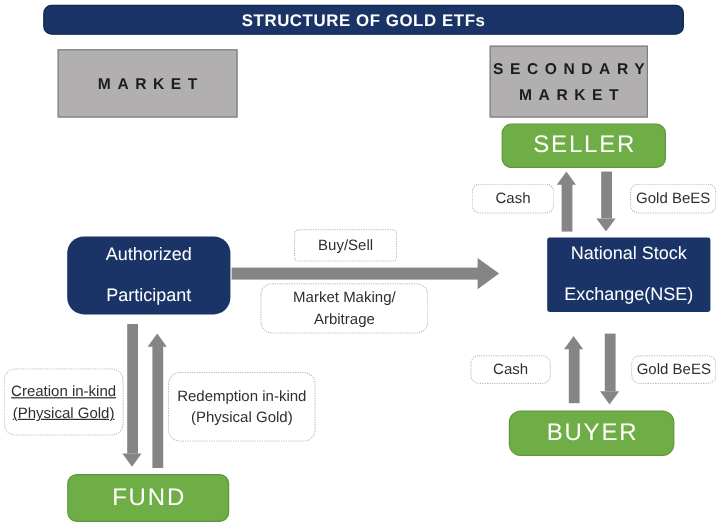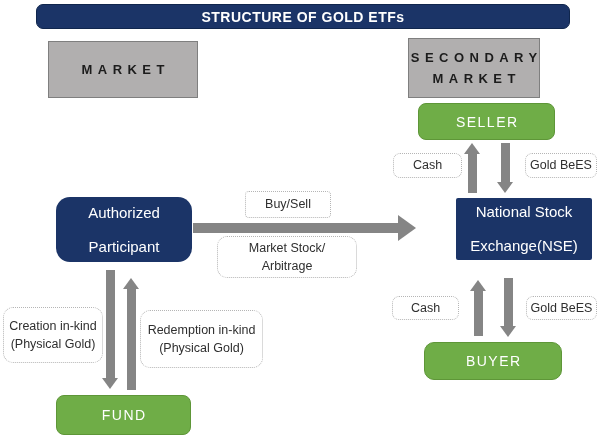--- a/index.html
+++ b/index.html
@@ -33,41 +33,41 @@
     display:flex; flex-direction:column; align-items:center; justify-content:center;
     text-align:center;
     gap:12px;
   }
   .node-ap  { left:56px;  top:197px; width:136px; height:65px; border-radius:14px; }
   .node-nse { left:417px; top:198px; width:136px; height:62px; border-radius:2px;margin-left:39px; }
 
   
   .green-node {
     background:var(--green); border:1px solid var(--green-border); color:#ffffff;
-    font-size:14px; font-weight:500; letter-spacing:1.5px;
+    font-size:20px; font-weight:500; letter-spacing:1.5px;
     display:flex; align-items:center; justify-content:center; text-indent:1.5px;
   }
   .node-seller { left:418px; top:103px; width:137px; height:37px; border-radius:8px; }
   .node-buyer  { left:424px; top:342px; width:138px; height:38px; border-radius:10px; }
   .node-fund   { left:56px;  top:395px; width:135px; height:40px; border-radius:8px; }
 
   
   .dashed {
     background:#ffffff; border:1.5px dotted var(--dashed-border); border-radius:7px;
     color:var(--label-text); font-size:12.5px; line-height:1.45;
     display:flex; flex-direction:column; align-items:center; justify-content:center;
     text-align:center;
   }
   .lbl-cash-top    { left:393px; top:153px; width:69px;  height:25px; }
   .lbl-gold-top    { left:525px; top:153px; width:72px;  height:25px; }
   .lbl-buysell     { left:245px; top:191px; width:86px;  height:27px; border-radius:4px; }
   .lbl-mm          { left:217px; top:236px; width:140px; height:42px; border-radius:10px; }
   .lbl-cash-bot    { left:392px; top:296px; width:67px;  height:24px; }
   .lbl-gold-bot    { left:526px; top:296px; width:71px;  height:24px; }
-  .lbl-creation    { left:3px;   top:307px; width:100px; height:56px; border-radius:10px; }
+  .lbl-creation    { left:3px;   top:307px; width:100px; height:56px; border-radius:10px;text-decoration:underline; }
   .lbl-redemption  { left:140px; top:310px; width:123px; height:58px; border-radius:10px; }
 
   
   .shaft-h { background:var(--arrow); height:10px; }
   .shaft-v { background:var(--arrow); width:9px; }
   .head-right {
     width:0; height:0; border-top:13px solid transparent;
     border-bottom:13px solid transparent; border-left:18px solid var(--arrow);
   }
   .head-up {
@@ -114,21 +114,21 @@
     <span>Participant</span>
   </div>
 
   <div>
     <div class="abs shaft-h" style="left:193px; top:223px; width:206px;"></div>
     <div class="abs head-right" style="left:398px; top:215px;"></div>
   </div>
 
   <div class="abs dashed lbl-buysell">Buy/Sell</div>
   <div class="abs dashed lbl-mm">
-    <span>Market Stock/</span>
+    <span>Market Making/</span>
     <span>Arbitrage</span>
   </div>
 
   <div class="abs navy-node node-nse">
     <span>National Stock</span>
     <span>Exchange(NSE)</span>
   </div>
 
   <div class="abs dashed lbl-cash-bot">Cash</div>
   <div class="abs dashed lbl-gold-bot">Gold BeES</div>

